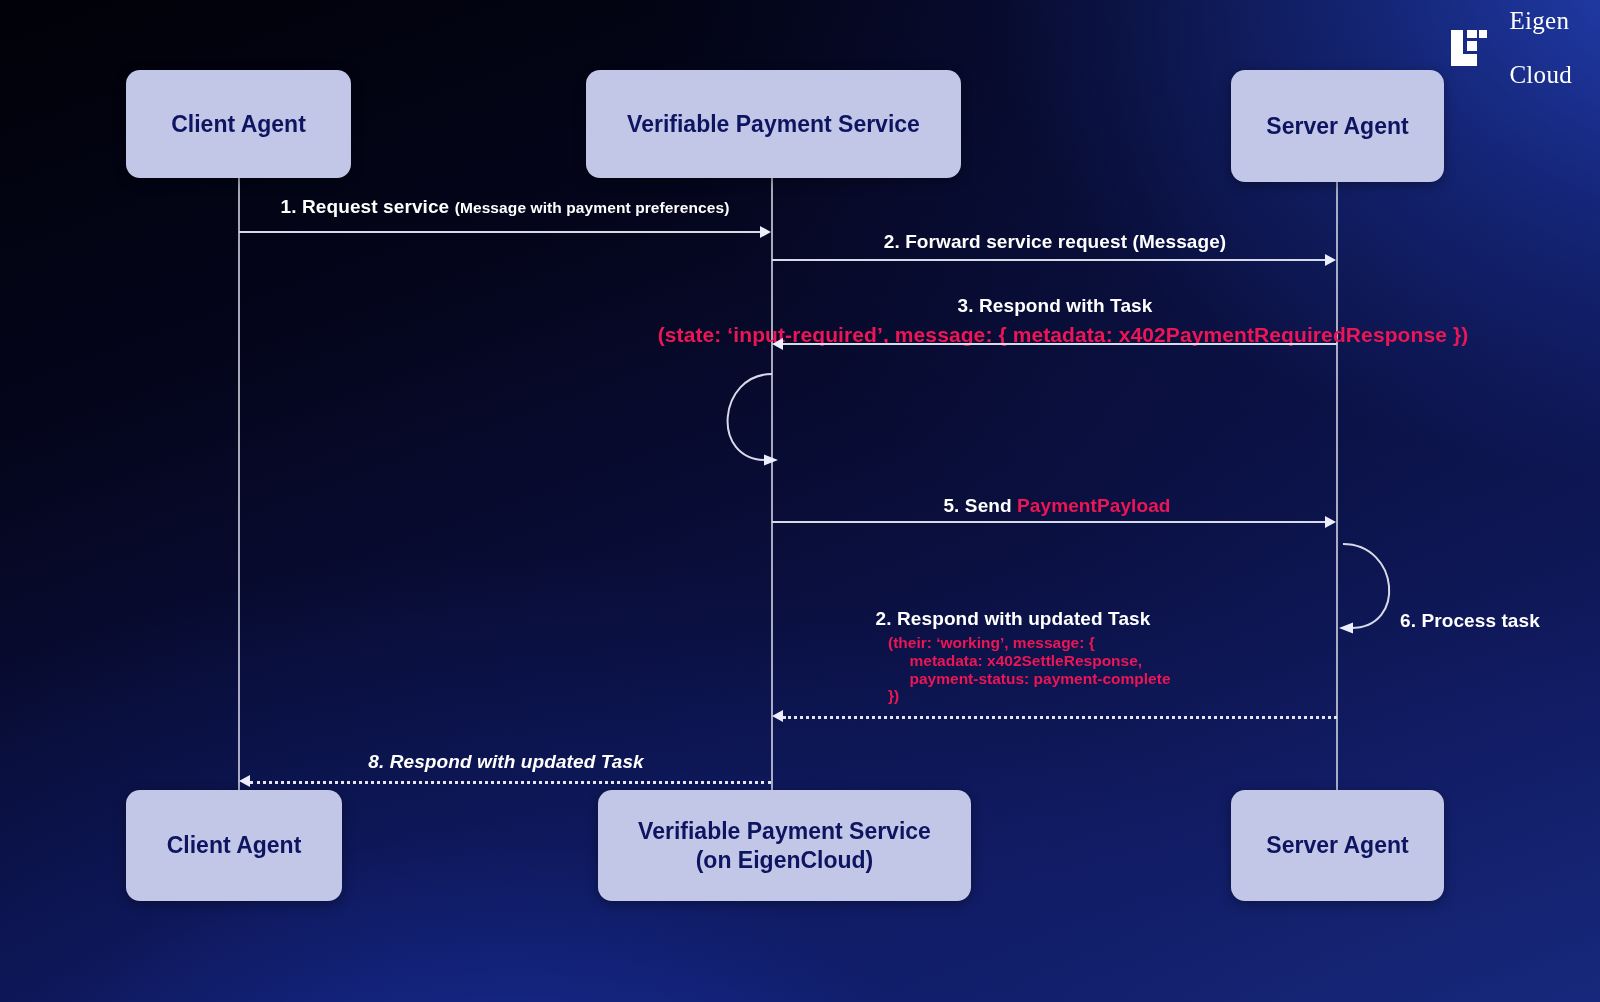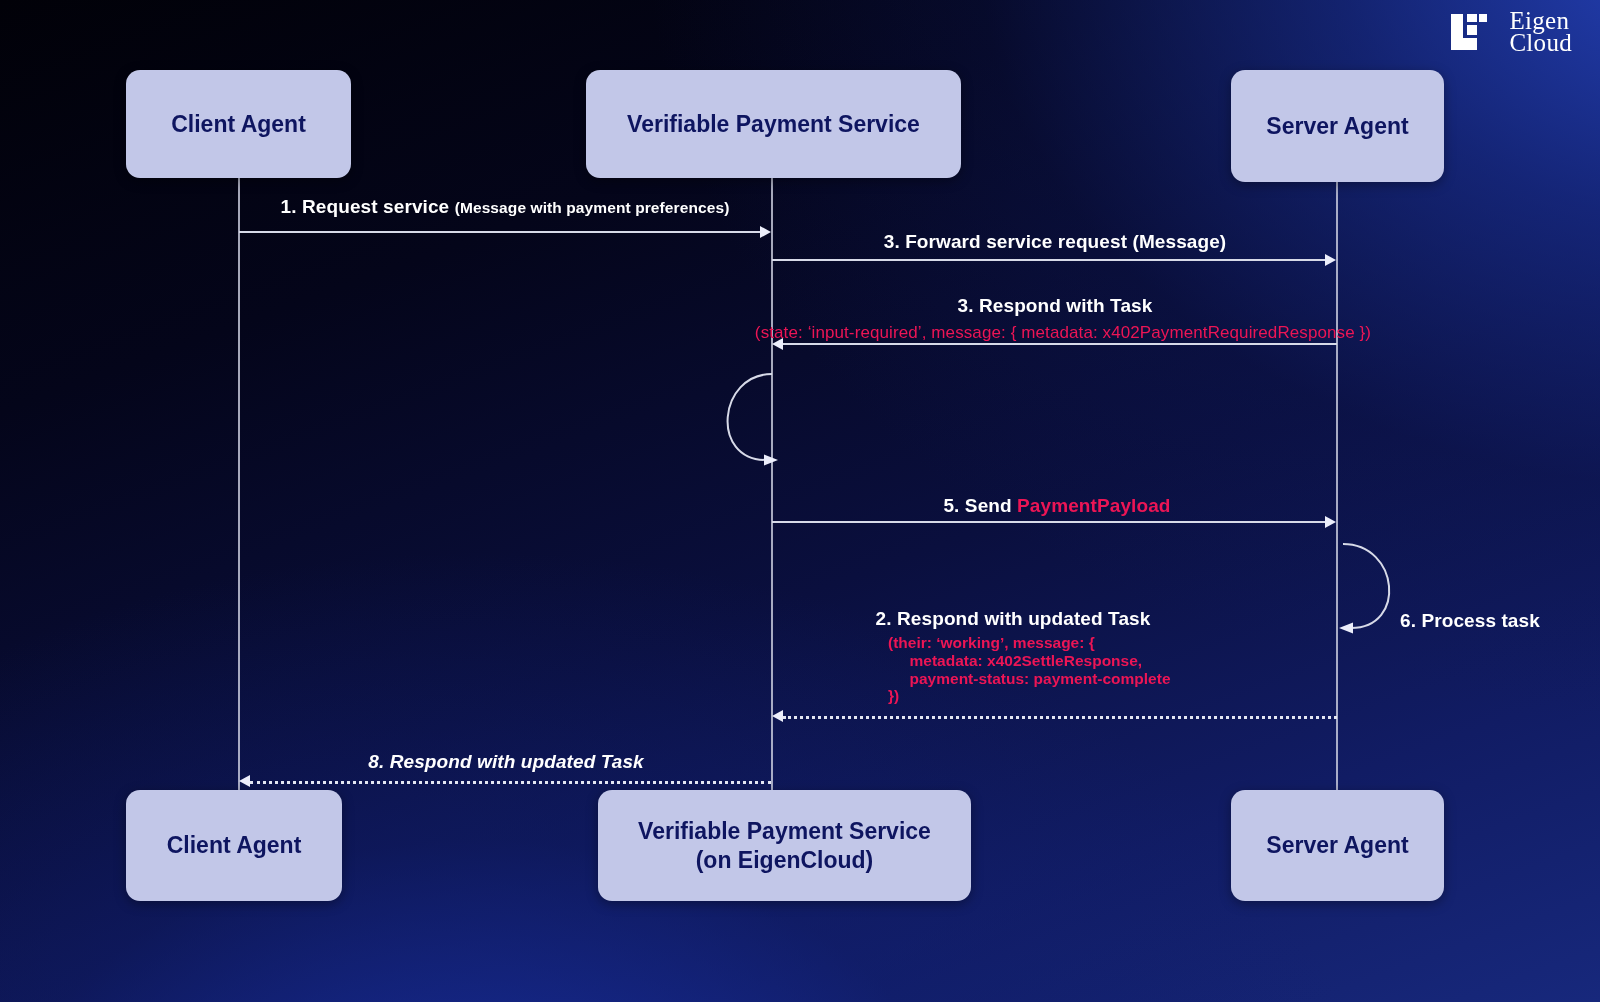--- a/index.html
+++ b/index.html
@@ -29,21 +29,21 @@
     gap: 16px;
   }
   .logo-mark { display:block; }
   .logo-word {
     color: #ffffff;
     font-family: "Liberation Serif", serif;
     font-size: 25px;
     line-height: 0.88;
     letter-spacing: 0.3px;
   }
-  .logo-word .l2 { display:block; }
+  .logo-word .l2 { display:block;margin-top:32px; }
 
   
   .actor {
     position: absolute;
     background: #c2c7e8;
     border-radius: 14px;
     color: #0e1560;
     display: flex;
     align-items: center;
     justify-content: center;
@@ -89,22 +89,22 @@
     position: absolute;
     color: #ffffff;
     font-weight: bold;
     white-space: nowrap;
   }
   .label.center { transform: translateX(-50%); text-align: center; }
   .label-main { font-size: 19px; letter-spacing: 0.1px; }
   .label-sub  { font-size: 15.5px; }
   .code {
     color: #ec1555;
-    font-weight: normal;
-    font-size: 17px;
+    font-weight: bold;
+    font-size: 21px;
     letter-spacing: 0.1px;
   }
   .code-block {
     position: absolute;
     color: #ec1555;
     font-weight: bold;
     font-size: 15.5px;
     line-height: 1.15;
     white-space: pre;
   }
@@ -152,21 +152,21 @@
   <div class="actor" style="left:1231px; top:790px; width:213px; height:111px;">Server Agent</div>
 
   <div class="label center label-main" style="left:505px; top:196px;">
     <span>1. Request service</span>
     <span class="label-sub">(Message with payment preferences)</span>
   </div>
   <div class="msg-line" style="left:239px; top:231px; width:522px;"></div>
   <div class="arrowhead right" style="left:760px; top:226px;"></div>
 
   <div class="label center label-main" style="left:1055px; top:231px;">
-    <span>3. Forward service request (Message)</span>
+    <span>2. Forward service request (Message)</span>
   </div>
   <div class="msg-line" style="left:772px; top:259px; width:553px;"></div>
   <div class="arrowhead right" style="left:1325px; top:254px;"></div>
 
   <div class="label center label-main" style="left:1055px; top:295px;">
     <span>3. Respond with Task</span>
   </div>
   <div class="label center code" style="left:1063px; top:323px;">(state: ‘input-required’, message: { metadata: x402PaymentRequiredResponse })</div>
   <div class="msg-line" style="left:783px; top:343px; width:554px;"></div>
   <div class="arrowhead left" style="left:772px; top:338px;"></div>

